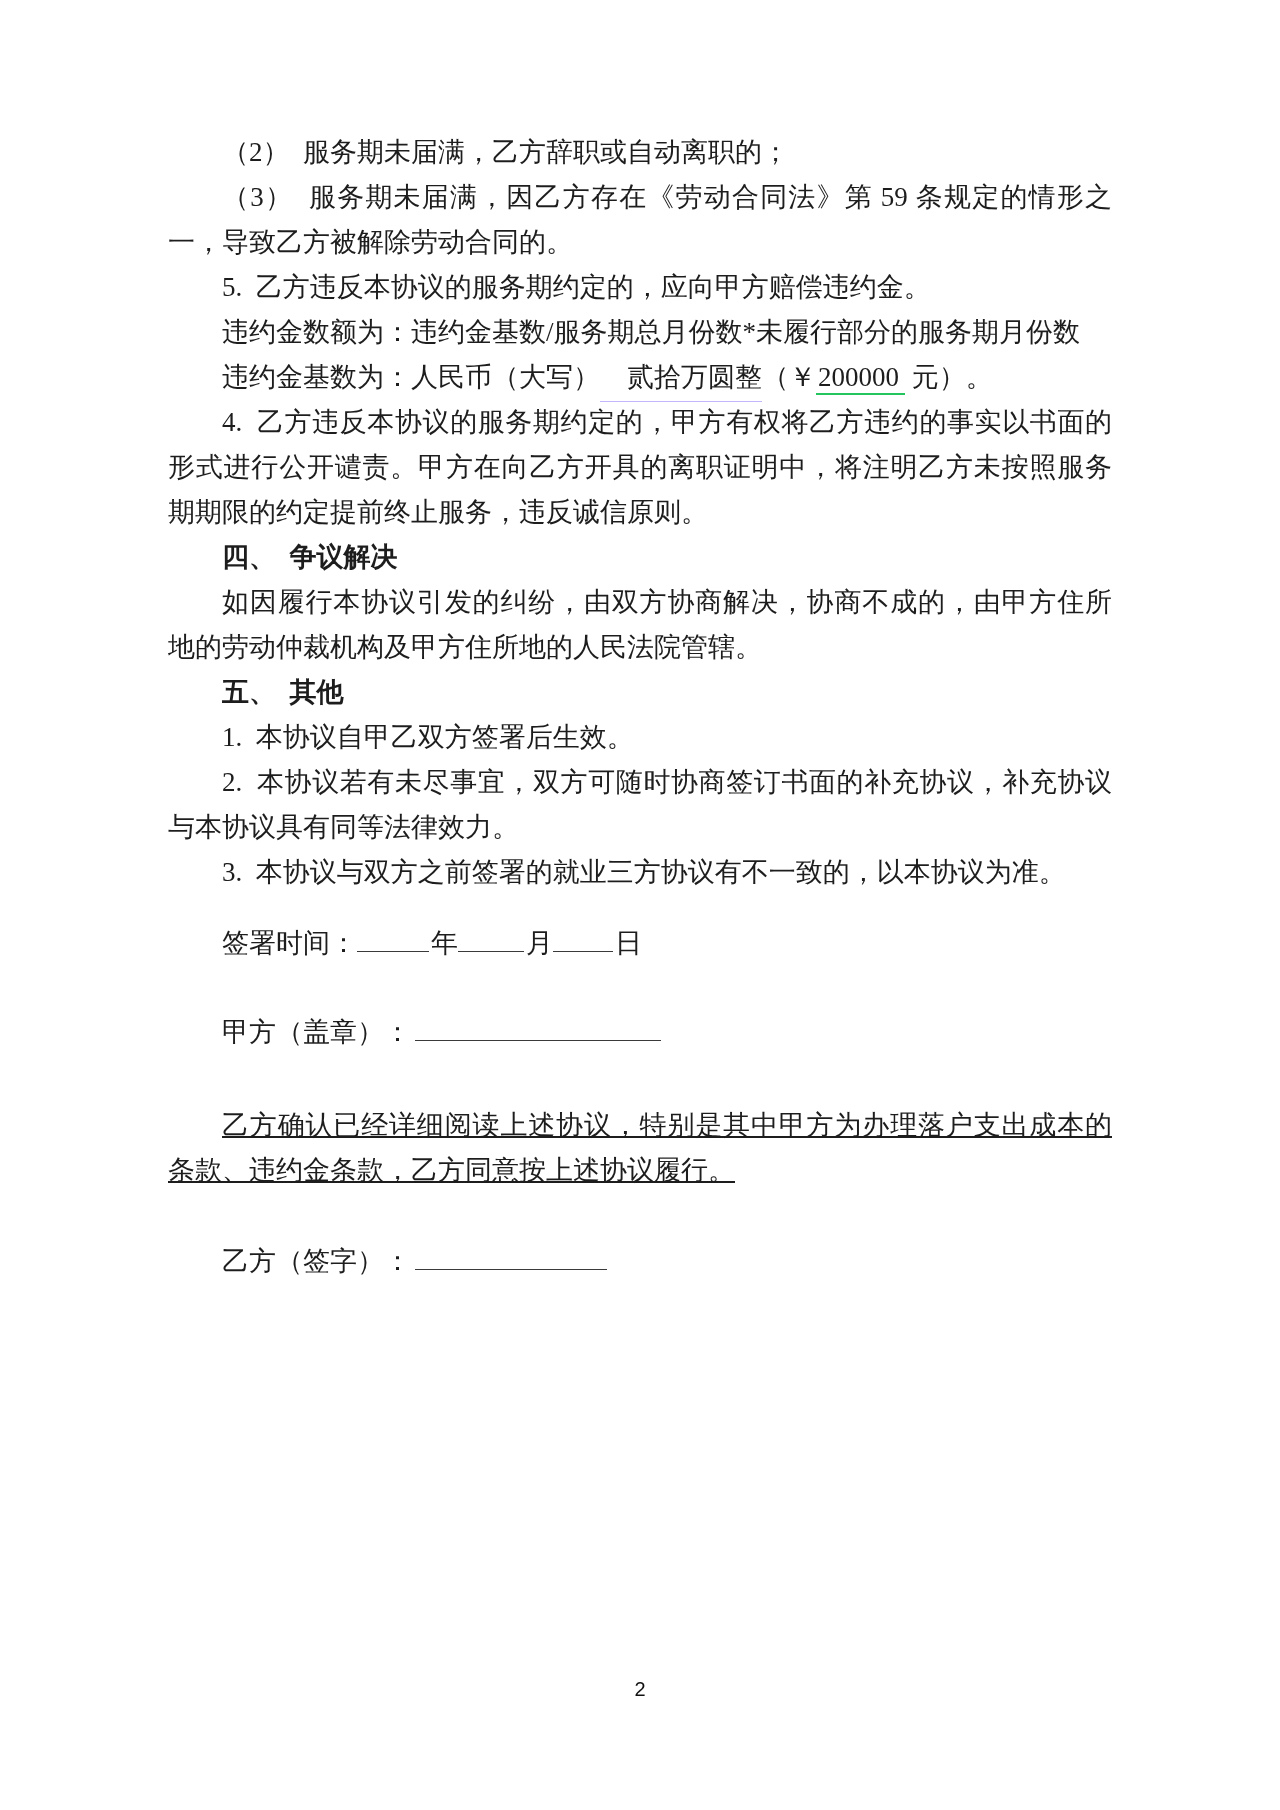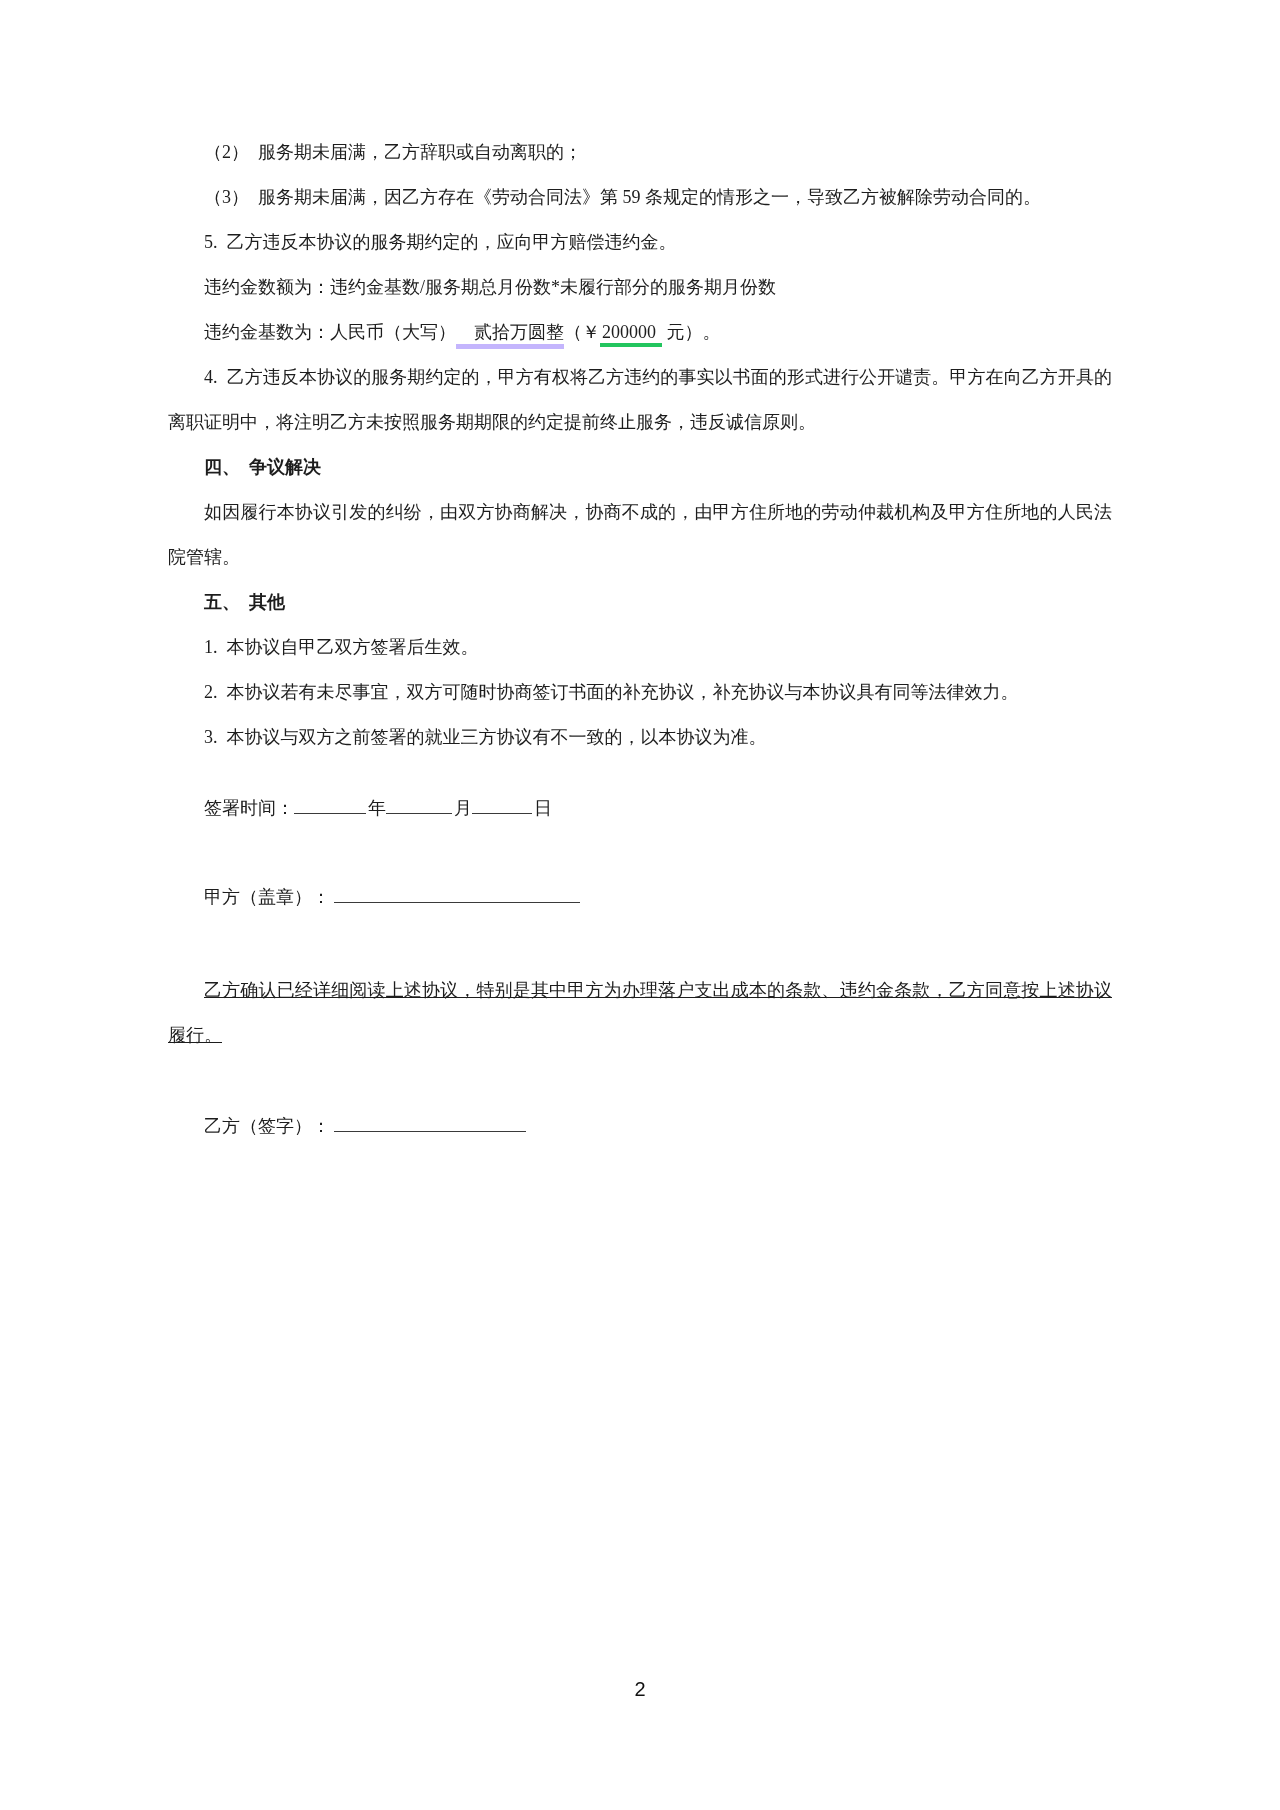--- a/index.html
+++ b/index.html
@@ -13,33 +13,33 @@
     height: 1810px;
     background: #ffffff;
     box-sizing: border-box;
     padding: 130px 168px 0 168px;
     font-family: "Liberation Serif", "DejaVu Serif", serif;
     color: #1d1d1d;
     overflow: hidden;
   }
   .doc p {
     margin: 0;
-    font-size: 18px;
+    font-size: 27px;
     line-height: 45px;
     text-align: justify;
     white-space: pre-wrap;
   }
   .indent { text-indent: 2em; }
   .heading { font-weight: bold; }
   .u {
-    border-bottom: 5px solid #c4b5fd;
-    padding-bottom: 2px;
+    border-bottom: 1px solid #c4b5fd;
+    padding-bottom: 9px;
   }
   .u-num {
-    border-bottom: 4px solid #22c55e;
+    border-bottom: 2px solid #22c55e;
     padding: 0 6px 1px 2px;
   }
   .blank {
     display: inline-block;
     border-bottom: 1px solid #3a3a3a;
     height: 20px;
     vertical-align: baseline;
   }
   .blank-year  { width: 72px; margin-right: 2px; }
   .blank-month { width: 66px; margin-right: 2px; }

